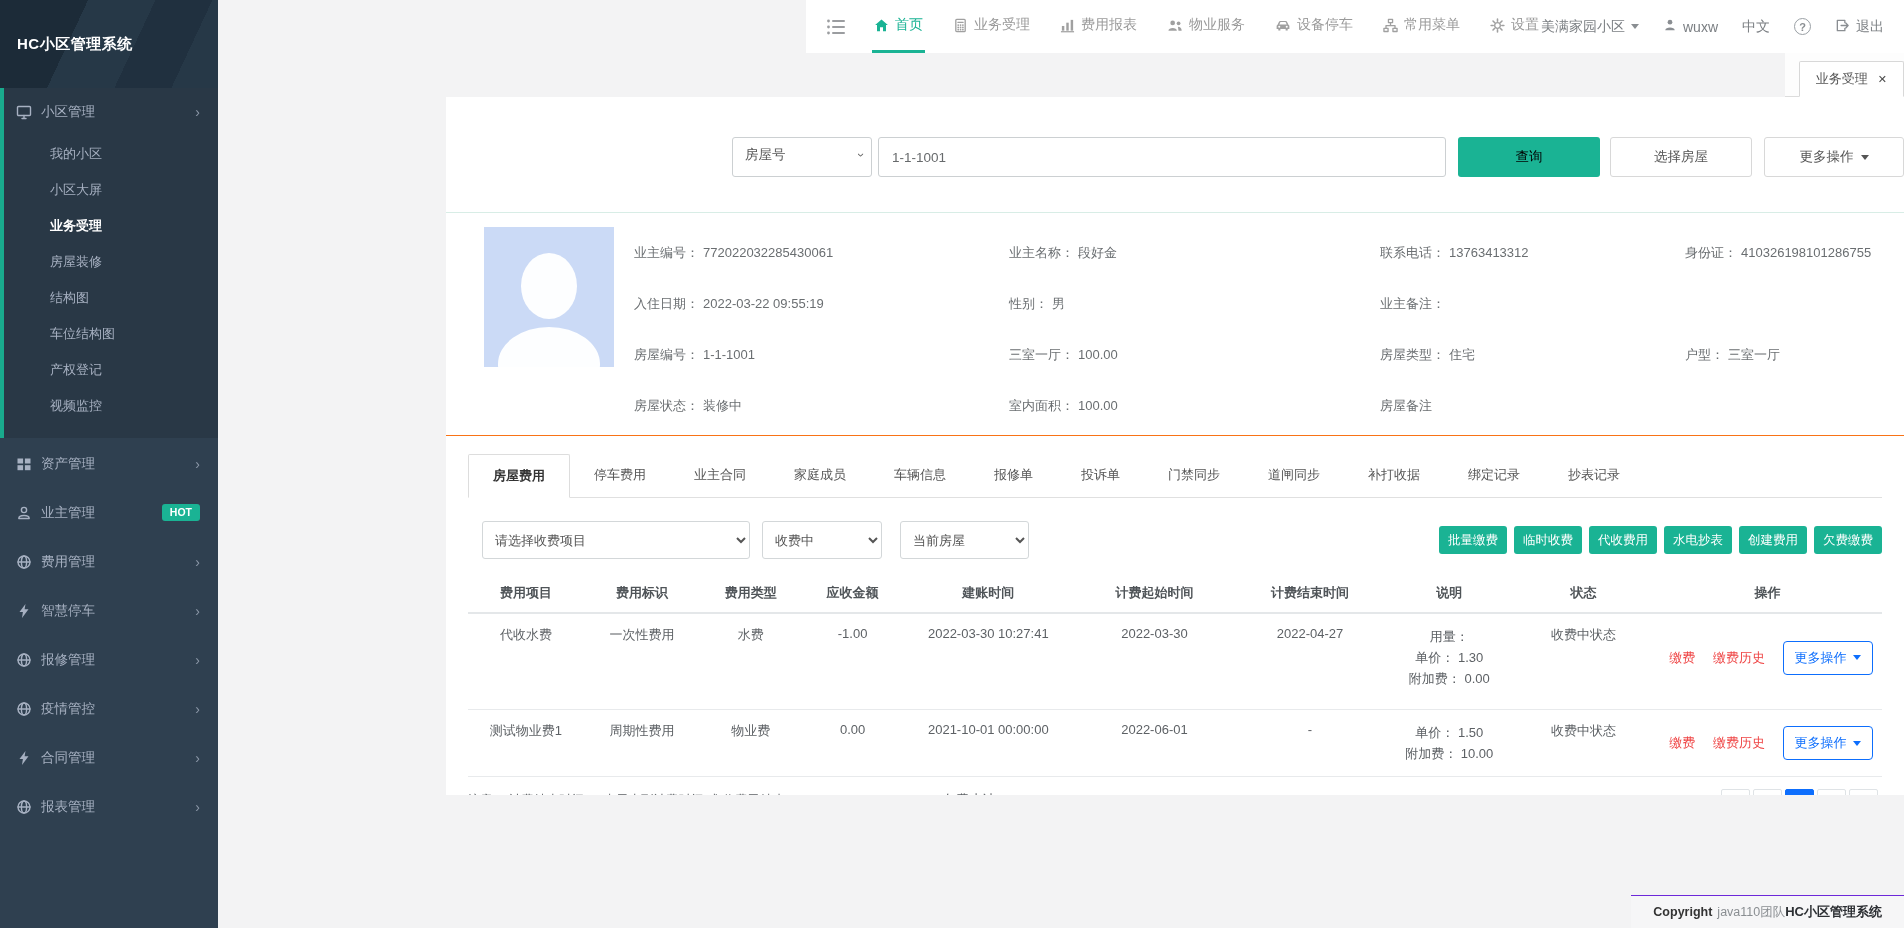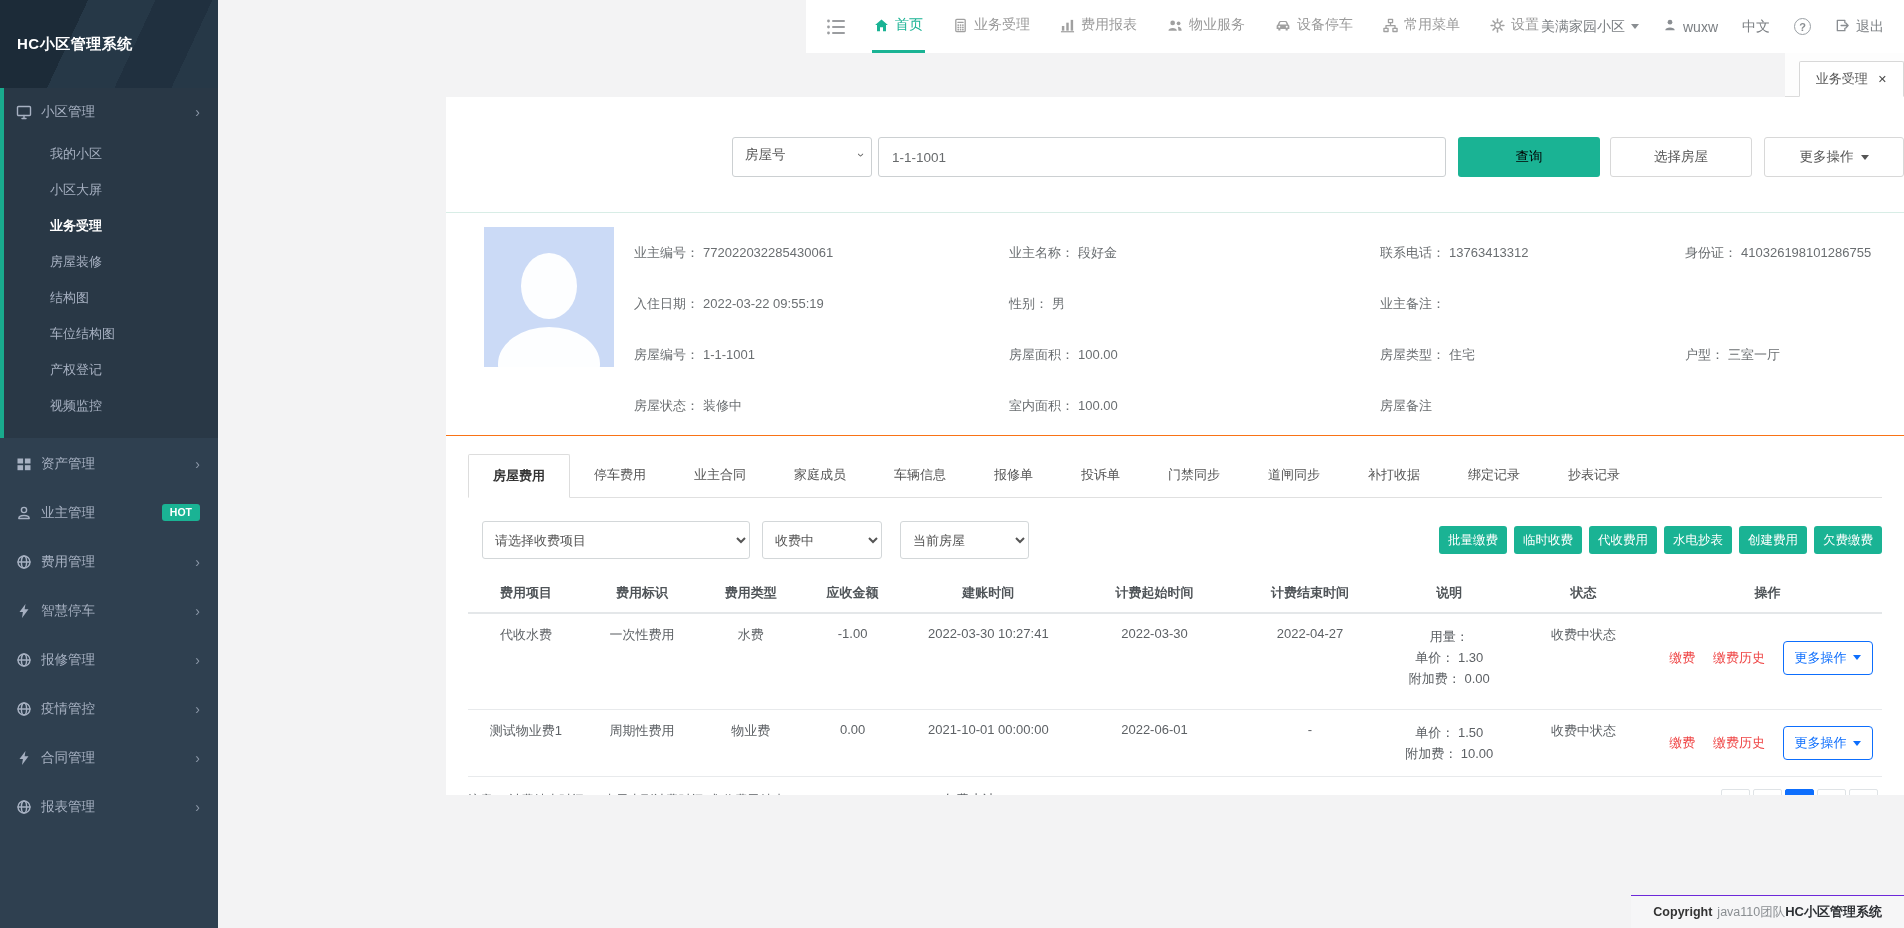--- a/index.html
+++ b/index.html
@@ -386,21 +386,21 @@
           <div class="owner-grid">
             <div class="ofield"><span class="olabel">业主编号：</span><span>772022032285430061</span></div>
             <div class="ofield"><span class="olabel">业主名称：</span><span>段好金</span></div>
             <div class="ofield"><span class="olabel">联系电话：</span><span>13763413312</span></div>
             <div class="ofield"><span class="olabel">身份证：</span><span>410326198101286755</span></div>
             <div class="ofield"><span class="olabel">入住日期：</span><span>2022-03-22 09:55:19</span></div>
             <div class="ofield"><span class="olabel">性别：</span><span>男</span></div>
             <div class="ofield"><span class="olabel">业主备注：</span><span></span></div>
             <div class="ofield"><span class="olabel"></span><span></span></div>
             <div class="ofield"><span class="olabel">房屋编号：</span><span>1-1-1001</span></div>
-            <div class="ofield"><span class="olabel">房屋面积：</span><span>100.00</span></div>
+            <div class="ofield"><span class="olabel">三室一厅：</span><span>100.00</span></div>
             <div class="ofield"><span class="olabel">房屋类型：</span><span>住宅</span></div>
             <div class="ofield"><span class="olabel">户型：</span><span>三室一厅</span></div>
             <div class="ofield"><span class="olabel">房屋状态：</span><span>装修中</span></div>
             <div class="ofield"><span class="olabel">室内面积：</span><span>100.00</span></div>
             <div class="ofield"><span class="olabel">房屋备注</span><span></span></div>
             <div class="ofield"><span class="olabel"></span><span></span></div>
           </div>
         </section>
 
         <section class="fee-section">

